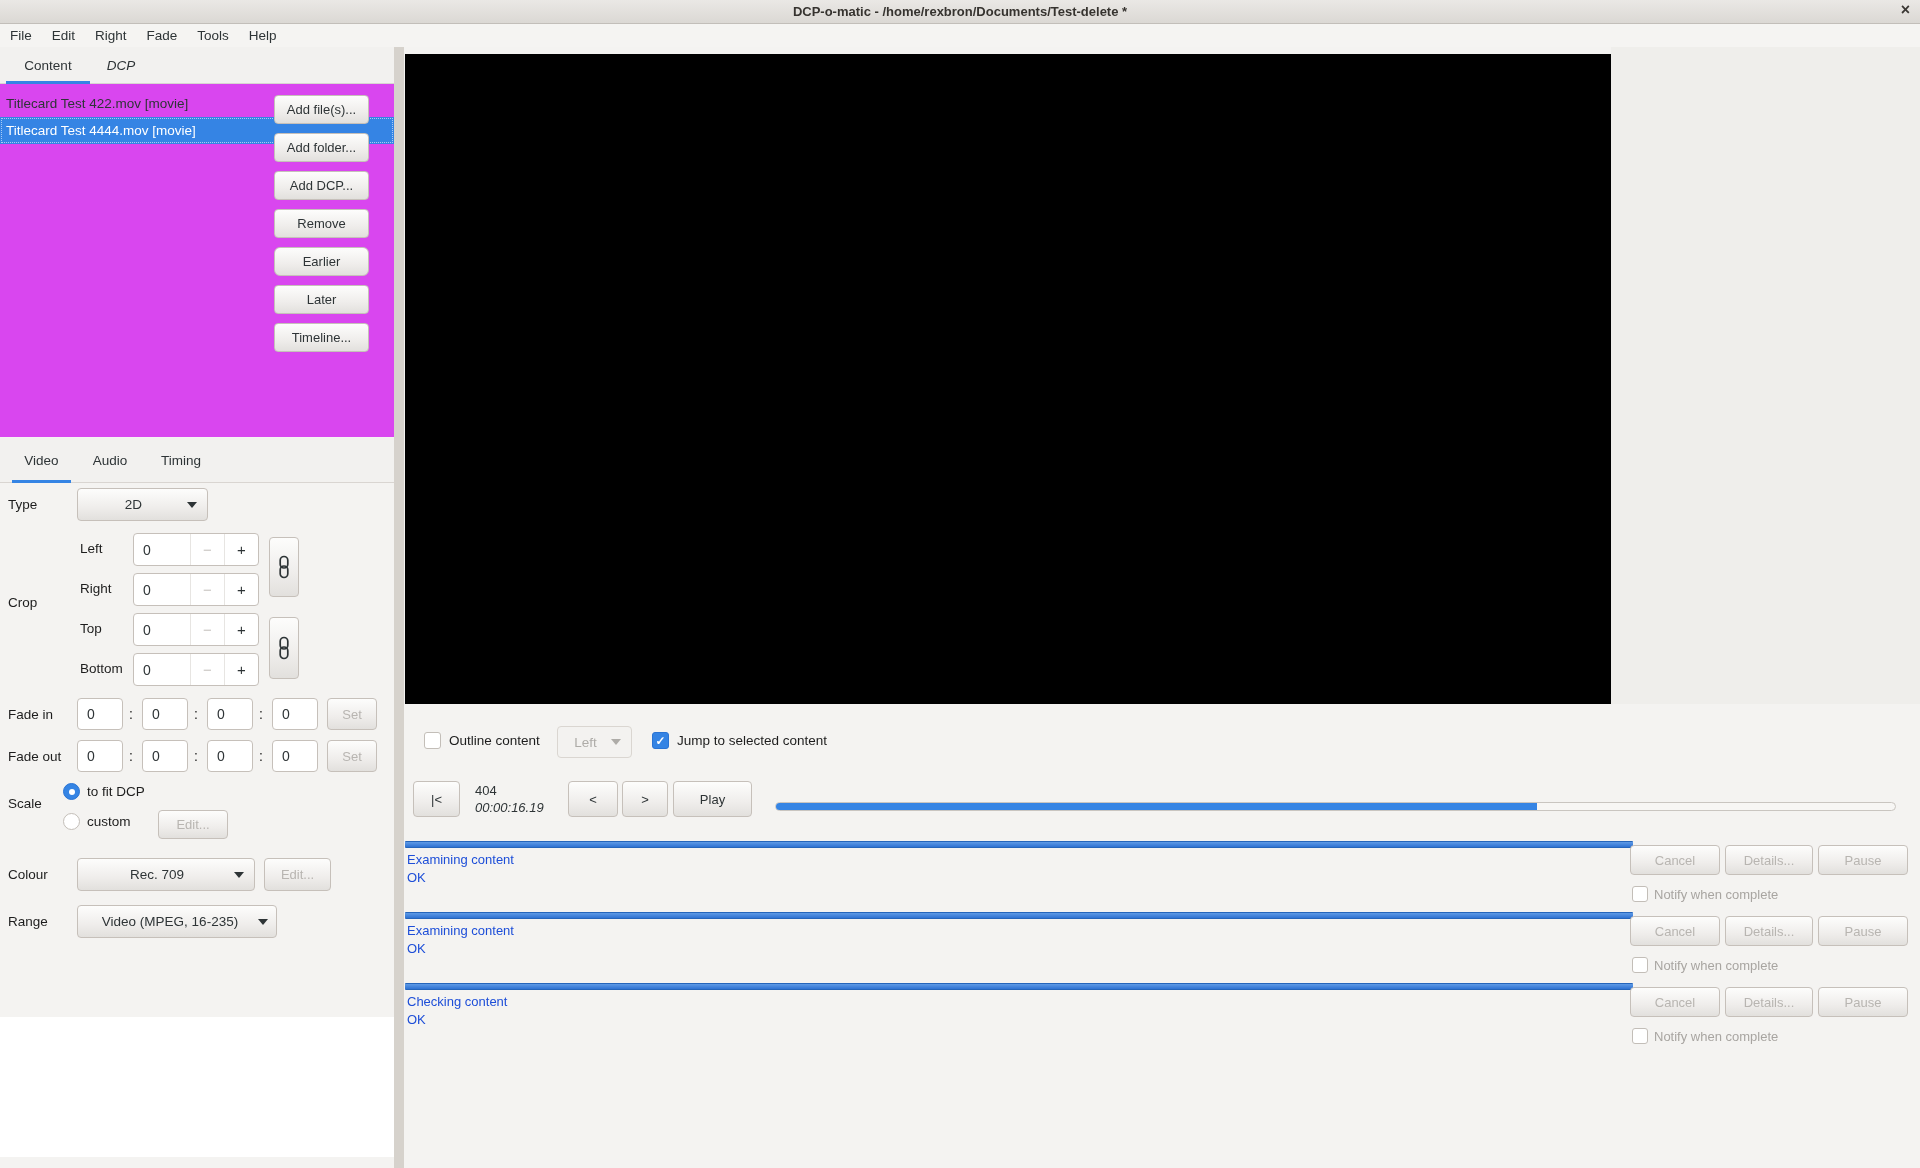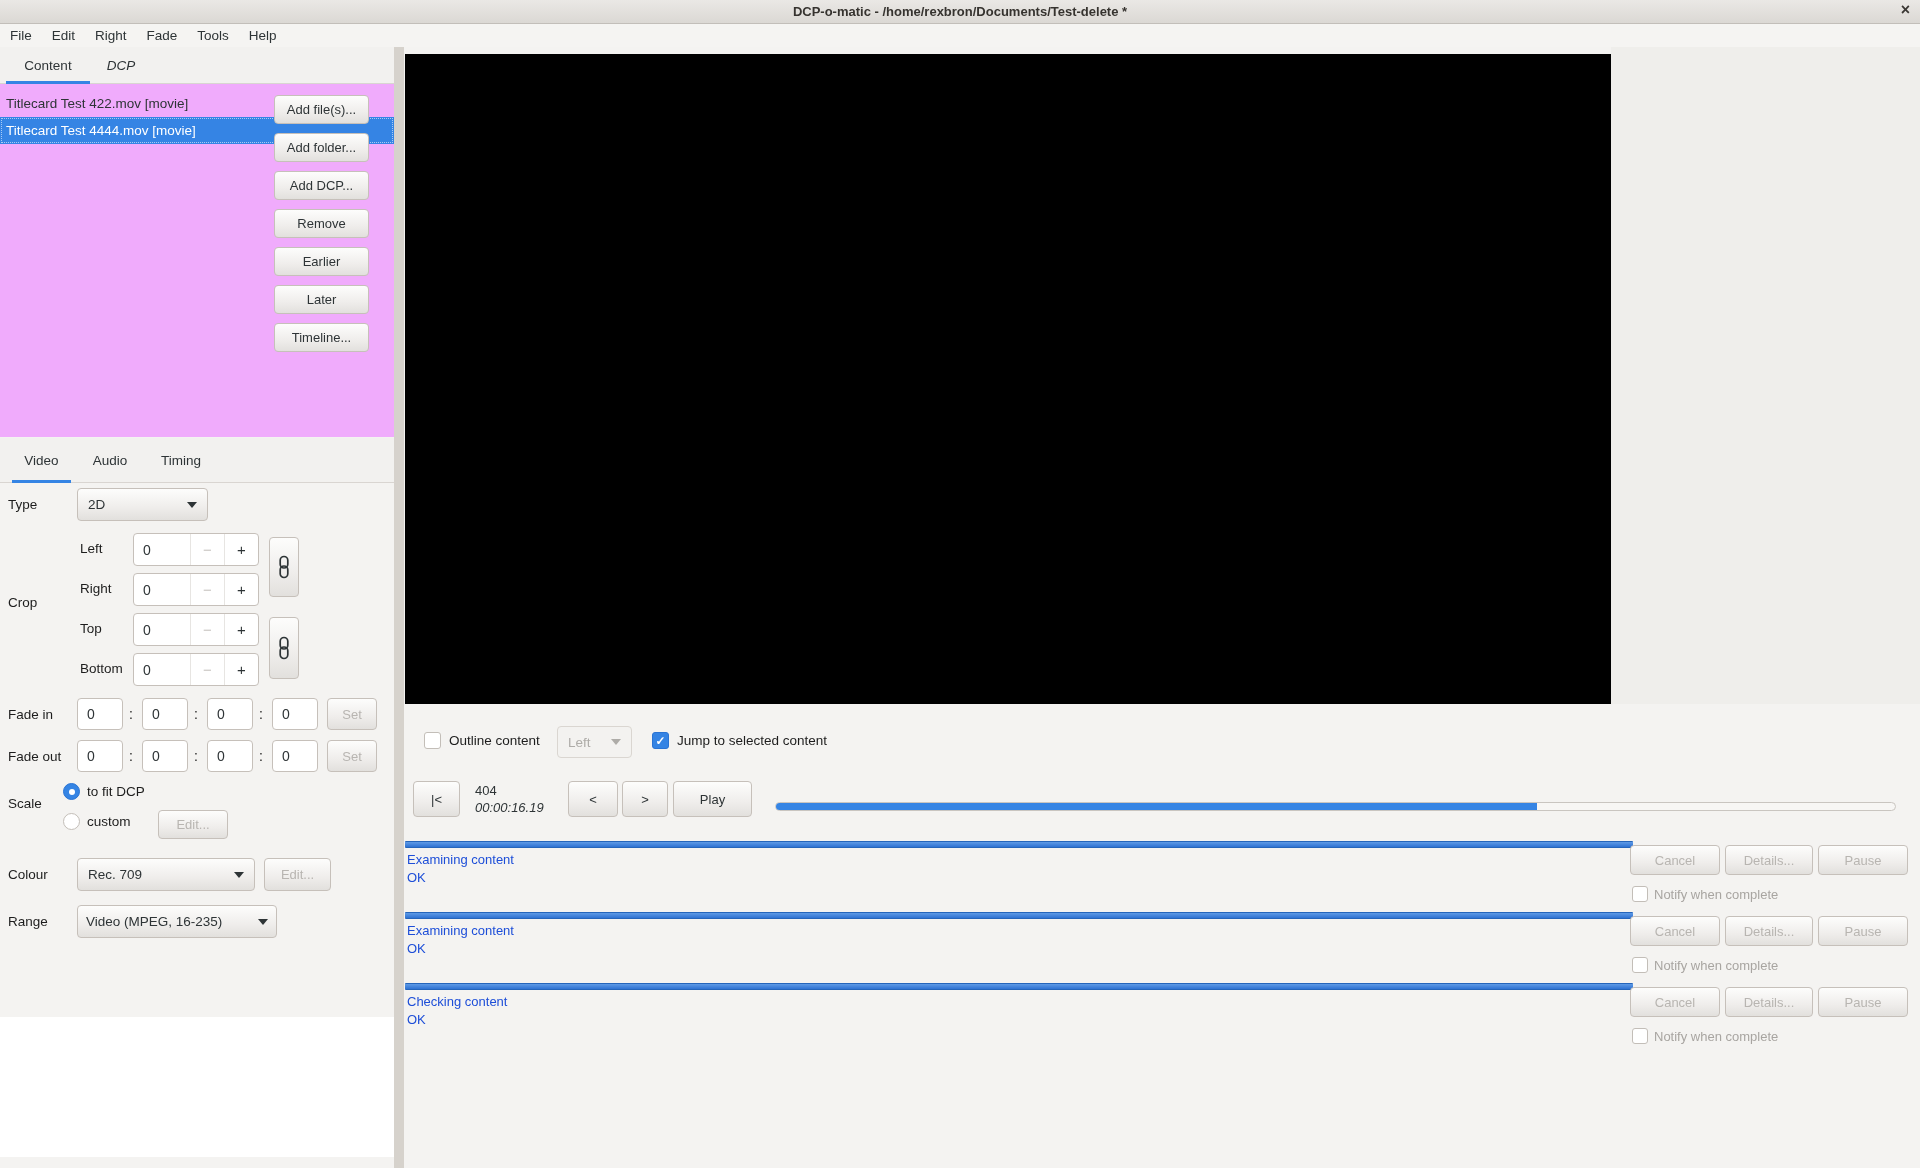--- a/index.html
+++ b/index.html
@@ -14,33 +14,33 @@
   .titlebar .t{font-size:13px;font-weight:bold;color:#36332f;}
   .closex{position:absolute;right:10px;top:1px;font-size:16px;font-weight:bold;color:#3a3733;cursor:default;}
   
   .menubar{left:0;top:24px;width:1920px;height:23px;background:#f5f4f2;display:flex;align-items:center;}
   .menubar span{padding:0 10px;font-size:13.5px;}
   
   .tabbar{background:#f2f1ef;border-bottom:1px solid #d9d5d1;}
   .tab{position:absolute;top:0;height:100%;display:flex;align-items:center;justify-content:center;
        font-size:13.5px;}
   .tab .ul{position:absolute;left:0;right:0;bottom:-1px;height:3px;background:#3584e4;}
-  .filelist{background:#f0abfc;}
+  .filelist{background:#d946ef;}
   .fitem{height:27px;display:flex;align-items:center;padding-left:6px;font-size:13.5px;}
   .fitem.sel{background:#3584e4;color:#fff;outline:1px dotted #a9cbf5;outline-offset:-2px;}
   .sash{background:#d6d2cc;}
   
   .btn{display:flex;align-items:center;justify-content:center;font-size:13px;color:#2e3436;
        background:linear-gradient(#fdfdfc,#efedeb 60%,#e2e0dd);border:1px solid #c6c0ba;border-radius:4px;
        box-sizing:border-box;white-space:nowrap;}
   .btn.dis{color:#b8b5b1;}
   
   .dd{display:flex;align-items:center;font-size:13.5px;background:linear-gradient(#fdfdfc,#efedeb 60%,#e2e0dd);
       border:1px solid #c6c0ba;border-radius:4px;box-sizing:border-box;padding:0 10px;}
-  .dd .dd-text{flex:1;text-align:left;white-space:nowrap;}
+  .dd .dd-text{flex:1;text-align:center;white-space:nowrap;}
   .arr{width:0;height:0;border-left:5px solid transparent;border-right:5px solid transparent;
        border-top:6px solid #2e3436;margin-left:8px;}
   .dd.dis{background:#f3f2f0;border-color:#dad6d1;color:#aeaca8;}
   .dd.dis .arr{border-top-color:#aeaca8;}
   
   .spin{display:flex;background:#fff;border:1px solid #c6c0ba;border-radius:4px;box-sizing:border-box;overflow:hidden;}
   .spin-val{flex:1;display:flex;align-items:center;padding-left:9px;font-size:14px;}
   .spin-btn{width:33px;display:flex;align-items:center;justify-content:center;font-size:15px;border-left:1px solid #e7e5e2;}
   .spin-btn.minus{color:#c7c4c0;}
   
@@ -111,21 +111,21 @@
     </div>
   <div class="abs btn" style="left:274px;top:133px;width:95px;height:29px;">
       <span>Add folder...</span>
     </div>
   <div class="abs btn" style="left:274px;top:171px;width:95px;height:29px;">
       <span>Add DCP...</span>
     </div>
   <div class="abs btn" style="left:274px;top:209px;width:95px;height:29px;">
       <span>Remove</span>
     </div>
-  <div class="abs btn" style="left:274px;top:247px;width:95px;height:29px;">
+  <div class="abs btn" style="left:274px;top:247px;width:95px;height:29px;border-radius:6px;">
       <span>Earlier</span>
     </div>
   <div class="abs btn" style="left:274px;top:285px;width:95px;height:29px;">
       <span>Later</span>
     </div>
   <div class="abs btn" style="left:274px;top:323px;width:95px;height:29px;">
       <span>Timeline...</span>
     </div>
 
   <div class="abs tabbar" style="left:0;top:438px;width:394px;height:44px;">

